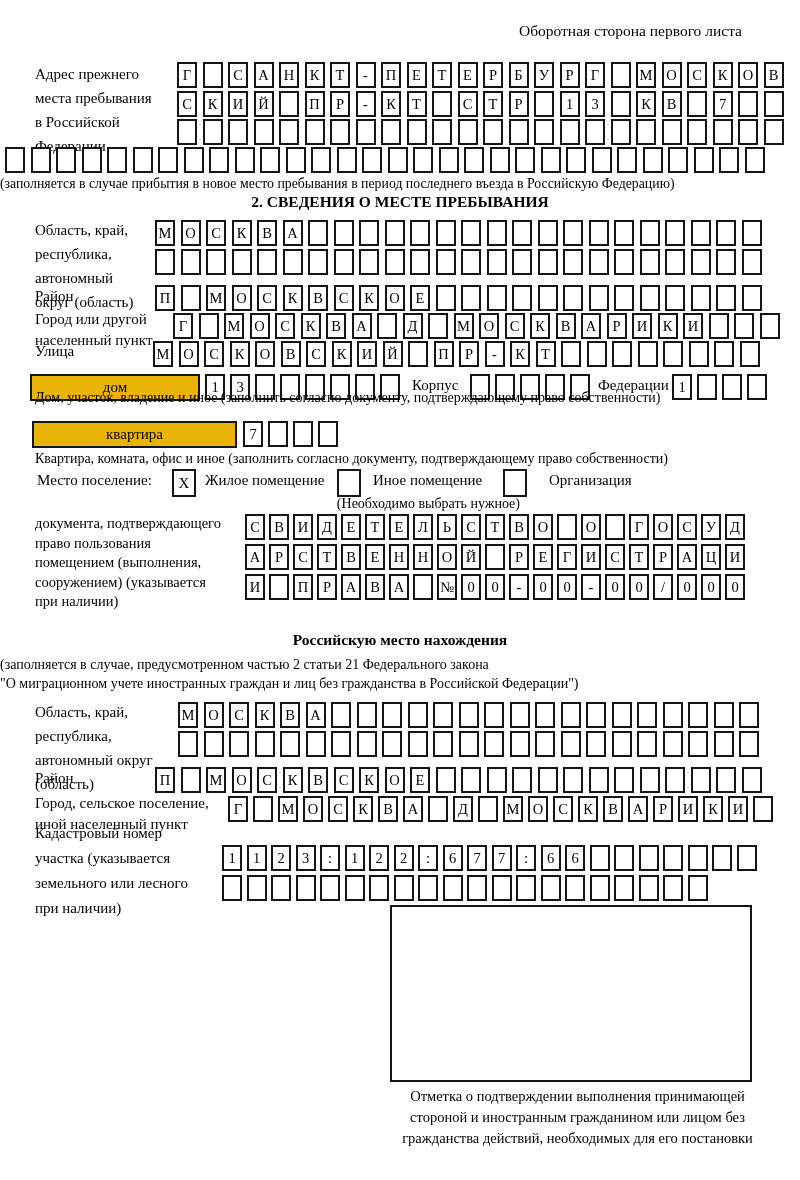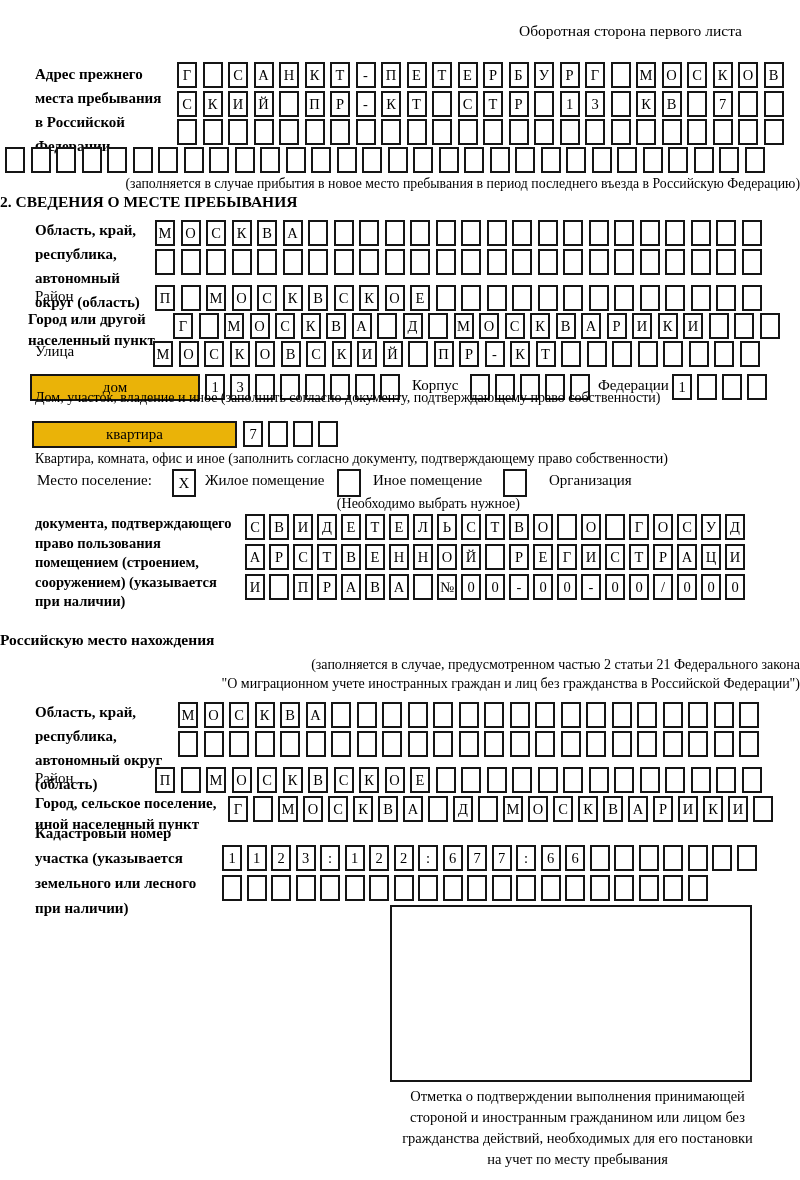--- a/index.html
+++ b/index.html
@@ -5,27 +5,27 @@
   html,body{margin:0;padding:0;background:#fff;}
   .page{position:relative;width:800px;height:1180px;background:#ffffff;
         font-family:"Liberation Serif","DejaVu Serif",serif;color:#000;overflow:hidden;}
   .hdr-note{position:absolute;top:22px;right:58px;font-size:15.5px;white-space:nowrap;}
   .cellrow{position:absolute;display:flex;gap:5.5px;}
   .cellrow.g4{gap:4px;} .cellrow.g45{gap:4.5px;} .cellrow.g5{gap:5px;}
   .cell{flex:0 0 auto;width:20px;height:26px;border:2px solid #151515;box-sizing:border-box;
         display:flex;align-items:center;justify-content:center;font-size:14.5px;background:#fff;}
   .abs-cell{position:absolute;width:24px;height:28px;border:2px solid #151515;box-sizing:border-box;
         display:flex;align-items:center;justify-content:center;font-size:15px;background:#fff;}
-  .lbl{position:absolute;font-size:15px;line-height:24px;font-weight:bold;}
+  .lbl{position:absolute;font-size:15px;line-height:24px;}
   .lbl.lh20{line-height:19.5px;font-size:14.5px;}
   .lbl.lh21{line-height:21px;}
   .lbl.lh25{line-height:25px;}
   .txt{position:absolute;font-size:15px;white-space:nowrap;}
-  .caption{position:absolute;left:0;right:0;text-align:right;font-size:13.8px;}
-  .bold-center{position:absolute;left:0;right:0;text-align:left;font-weight:bold;font-size:15.5px;}
+  .caption{position:absolute;left:0;right:18px;text-align:left;font-size:13.8px;}
+  .bold-center{position:absolute;left:0;right:0;text-align:center;font-weight:bold;font-size:15.5px;}
   .left-caption{position:absolute;font-size:14px;white-space:nowrap;}
   .widebox{position:absolute;border:2px solid #151515;height:27px;box-sizing:border-box;
         display:flex;align-items:center;justify-content:center;font-size:15px;background:#eab308;}
   .stamp{position:absolute;border:2px solid #151515;box-sizing:border-box;background:#fff;}
   .stamp-caption{position:absolute;text-align:center;font-size:14.5px;line-height:21px;}
 </style>
 </head>
 <body>
 
 <div class="page">
@@ -232,21 +232,21 @@
       <span class="cell"></span>
       <span class="cell"></span>
       <span class="cell"></span>
       <span class="cell"></span>
       <span class="cell"></span>
       <span class="cell"></span>
       <span class="cell"></span>
       <span class="cell"></span>
     </div>
 
-  <div class="lbl lh21" style="left:28px;top:309px;width:140px">
+  <div class="lbl lh21" style="left:35px;top:309px;width:140px">
     <div>Город или другой</div>
     <div>населенный пункт</div>
   </div>
   <div class="cellrow" style="left:173px;top:313px">
       <span class="cell">Г</span>
       <span class="cell"></span>
       <span class="cell">М</span>
       <span class="cell">О</span>
       <span class="cell">С</span>
       <span class="cell">К</span>
@@ -340,21 +340,21 @@
   <div class="txt" style="left:205px;top:472px">Жилое помещение</div>
   <span class="abs-cell" style="left:337px;top:469px"></span>
   <div class="txt" style="left:373px;top:472px">Иное помещение</div>
   <span class="abs-cell" style="left:503px;top:469px"></span>
   <div class="txt" style="left:549px;top:472px">Организация</div>
   <div class="left-caption" style="left:150px;top:496px;width:370px;text-align:right">(Необходимо выбрать нужное)</div>
 
   <div class="lbl lh20" style="left:35px;top:514px;width:215px">
     <div>документа, подтверждающего</div>
     <div>право пользования</div>
-    <div>помещением (строением,</div>
+    <div>помещением (выполнения,</div>
     <div>сооружением) (указывается</div>
     <div>при наличии)</div>
   </div>
   <div class="cellrow g4" style="left:245px;top:514px">
       <span class="cell">С</span>
       <span class="cell">В</span>
       <span class="cell">И</span>
       <span class="cell">Д</span>
       <span class="cell">Е</span>
       <span class="cell">Т</span>
@@ -590,16 +590,15 @@
       <span class="cell"></span>
       <span class="cell"></span>
       <span class="cell"></span>
     </div>
 
   <div class="stamp" style="left:390px;top:905px;width:362px;height:177px"></div>
   <div class="stamp-caption" style="left:380px;top:1086px;width:395px">
     <div>Отметка о подтверждении выполнения принимающей</div>
     <div>стороной и иностранным гражданином или лицом без</div>
     <div>гражданства действий, необходимых для его постановки</div>
-    <div>на учет по месту пребывания</div>
   </div>
 
 </div>
 
 </body></html>

